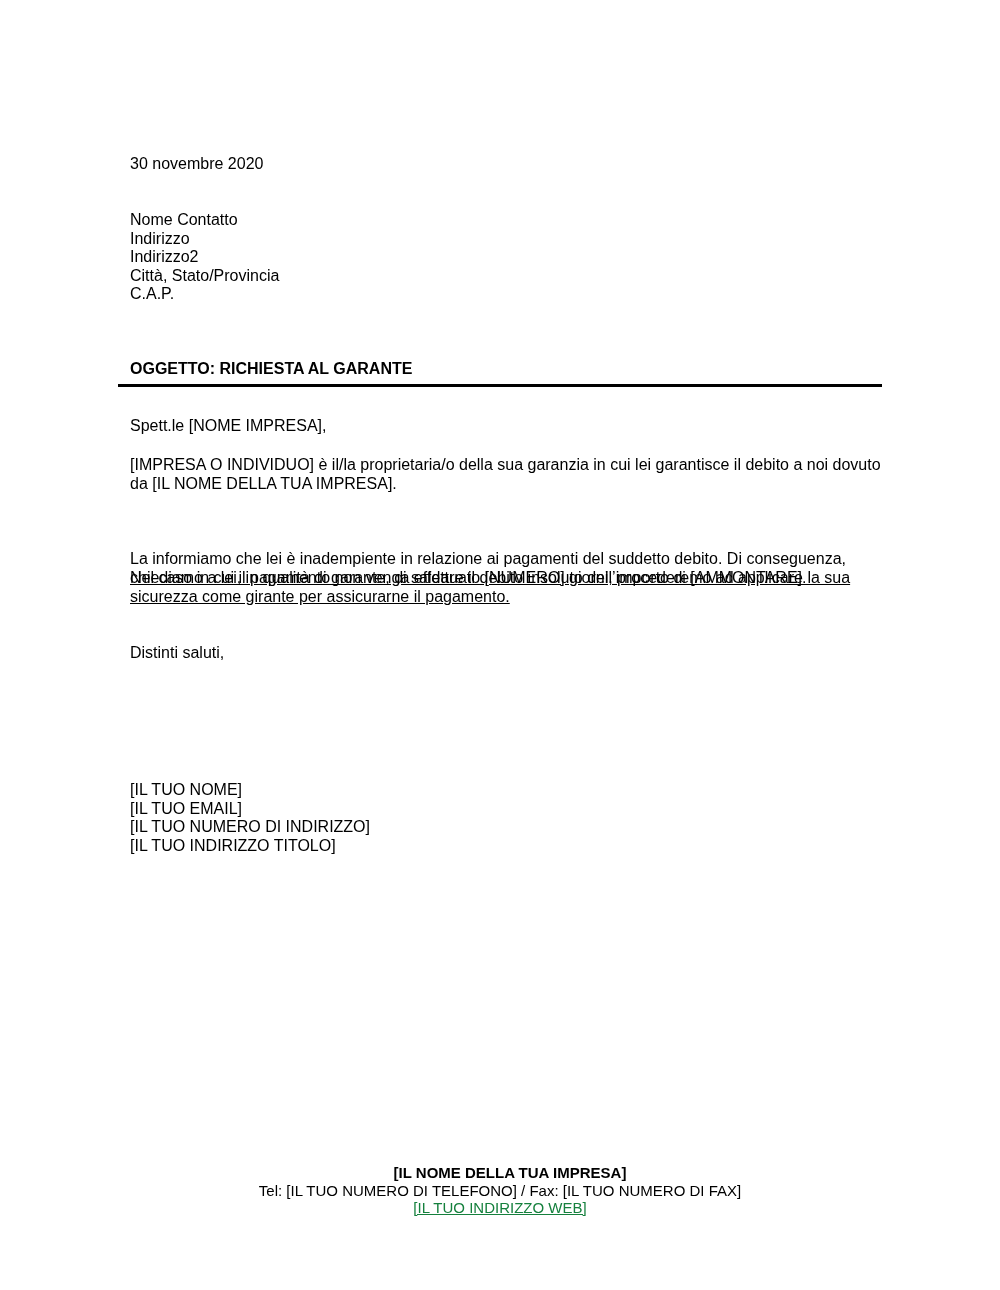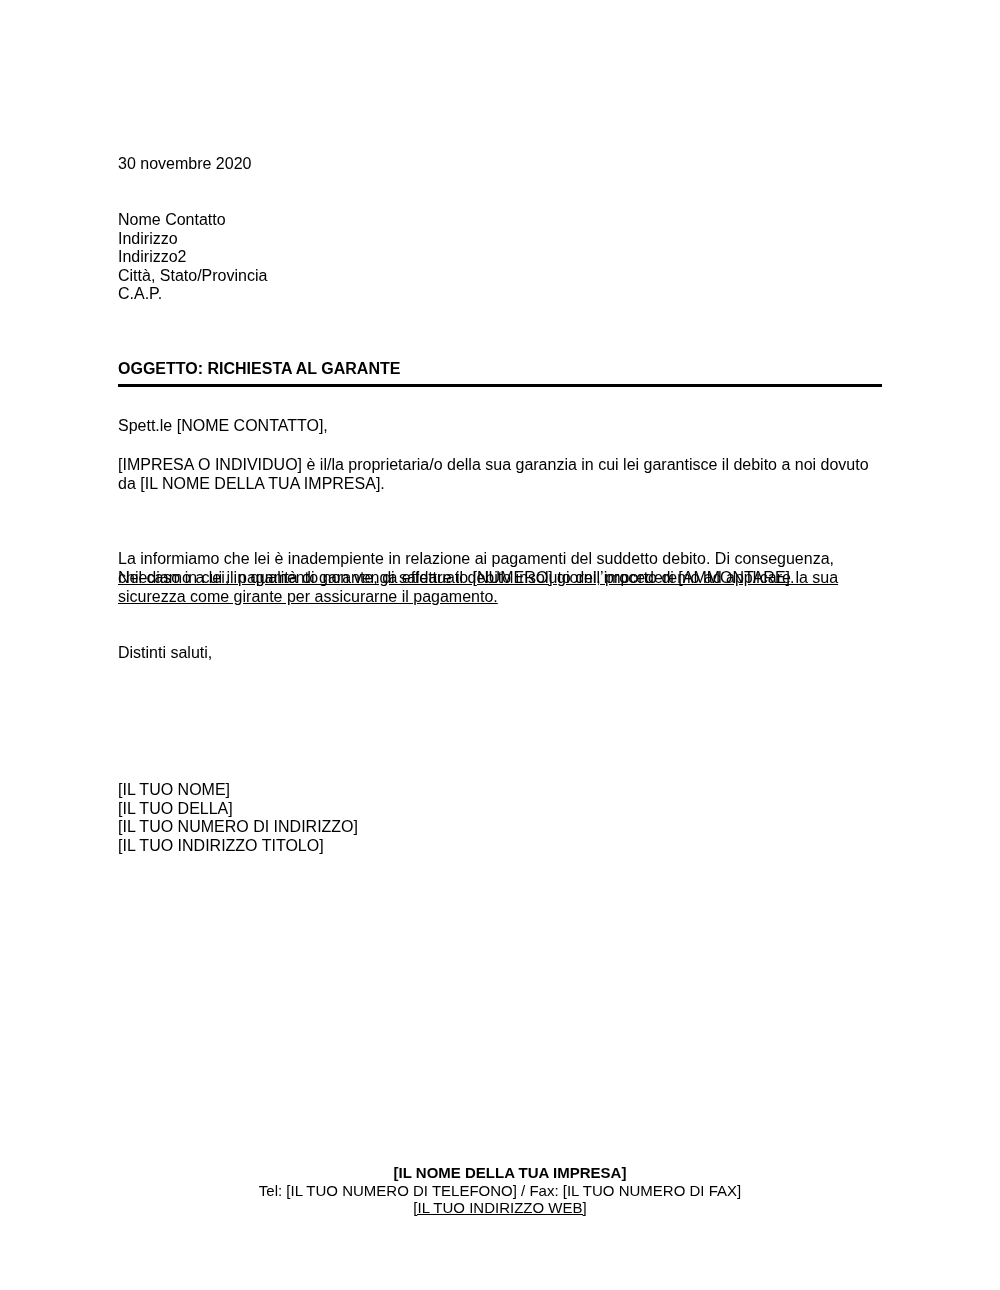--- a/index.html
+++ b/index.html
@@ -1,64 +1,64 @@
 <!DOCTYPE html>
 <html><head>
   <meta charset="utf-8">
   <style>
     html, body { margin: 0; padding: 0; background: #ffffff; }
     body { width: 1000px; height: 1290px; position: relative; overflow: hidden;
            font-family: "Liberation Sans", sans-serif; color: #000; font-size: 16px; }
     .page { position: absolute; left: 0; top: 0; width: 1000px; height: 1290px; }
-    .abs { position: absolute; left: 118px; }
+    .abs { position: absolute; left: 130px; }
     .line { line-height: 18.5px; white-space: nowrap; }
     .date { top: 155px; }
     .address { top: 211px; }
     .subject { top: 360px; font-weight: bold; }
     .rule { position: absolute; left: 118px; top: 384px; width: 764px; height: 3px; background: #000; }
     .salutation { top: 417px; }
     .para { width: 770px; line-height: 19px; }
     .p1 { top: 455px; }
     .p2 { top: 512px; margin-top: 37px; }
     .p3 { top: 568px; text-decoration: underline; }
     .closing { top: 644px; }
     .signature { top: 736px; margin-top: 45px; }
     .footer { position: absolute; left: 0; width: 1000px; top: 1164px; text-align: center; line-height: 17.5px; font-size: 15px; }
     .footer .company { font-weight: bold; margin-left: 20px; }
-    .footer a { color: #000000; text-decoration: underline; text-align: center; }
+    .footer a { color: #15803d; text-decoration: underline; text-align: center; }
   </style>
 </head>
 <body>
 
 <div class="page">
 
   <div class="abs line date">30 novembre 2020</div>
 
   <div class="abs address">
     <div class="line">Nome Contatto</div>
     <div class="line">Indirizzo</div>
     <div class="line">Indirizzo2</div>
     <div class="line">Città, Stato/Provincia</div>
     <div class="line">C.A.P.</div>
   </div>
 
   <div class="abs line subject">OGGETTO: RICHIESTA AL GARANTE</div>
   <div class="rule"></div>
 
-  <div class="abs line salutation">Spett.le [NOME CONTATTO],</div>
+  <div class="abs line salutation">Spett.le [NOME IMPRESA],</div>
 
   <div class="abs para p1">[IMPRESA O INDIVIDUO] è il/la proprietaria/o della sua garanzia in cui lei garantisce il debito a noi dovuto da [IL NOME DELLA TUA IMPRESA].</div>
   <div class="abs para p2">La informiamo che lei è inadempiente in relazione ai pagamenti del suddetto debito. Di conseguenza, chiediamo a lei, in qualità di garante, di saldare il debito insoluto dell’importo di [AMMONTARE].</div>
   <div class="abs para p3">Nel caso in cui il pagamento non venga effettuato [NUMERO] giorni, procederemo ad applicare la sua sicurezza come girante per assicurarne il pagamento.</div>
 
   <div class="abs line closing">Distinti saluti,</div>
 
   <div class="abs signature">
     <div class="line">[IL TUO NOME]</div>
-    <div class="line">[IL TUO DELLA]</div>
+    <div class="line">[IL TUO EMAIL]</div>
     <div class="line">[IL TUO NUMERO DI INDIRIZZO]</div>
     <div class="line">[IL TUO INDIRIZZO TITOLO]</div>
   </div>
 
   <div class="footer">
     <div class="company">[IL NOME DELLA TUA IMPRESA]</div>
     <div>Tel: [IL TUO NUMERO DI TELEFONO] / Fax: [IL TUO NUMERO DI FAX]</div>
     <div><a href="#">[IL TUO INDIRIZZO WEB]</a></div>
   </div>
 

